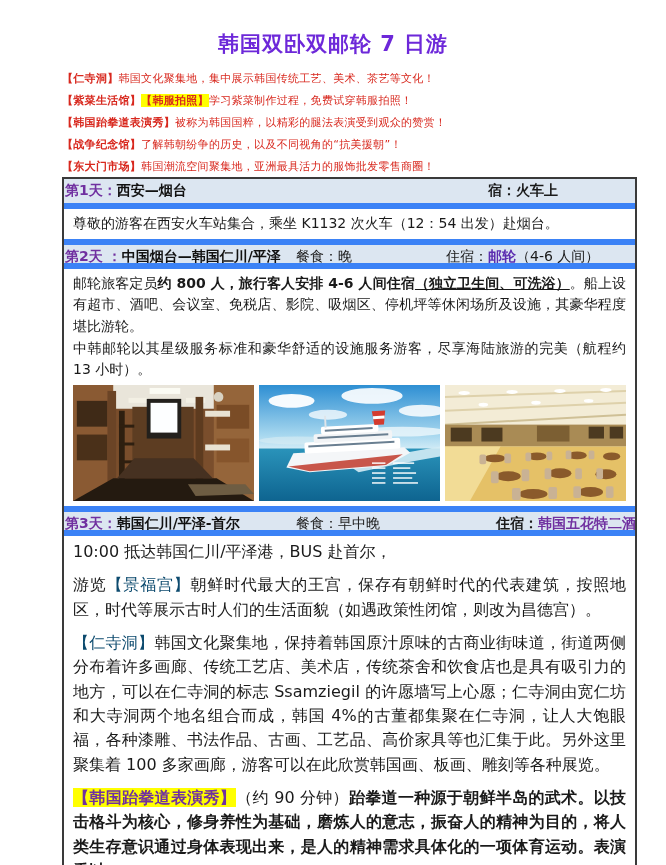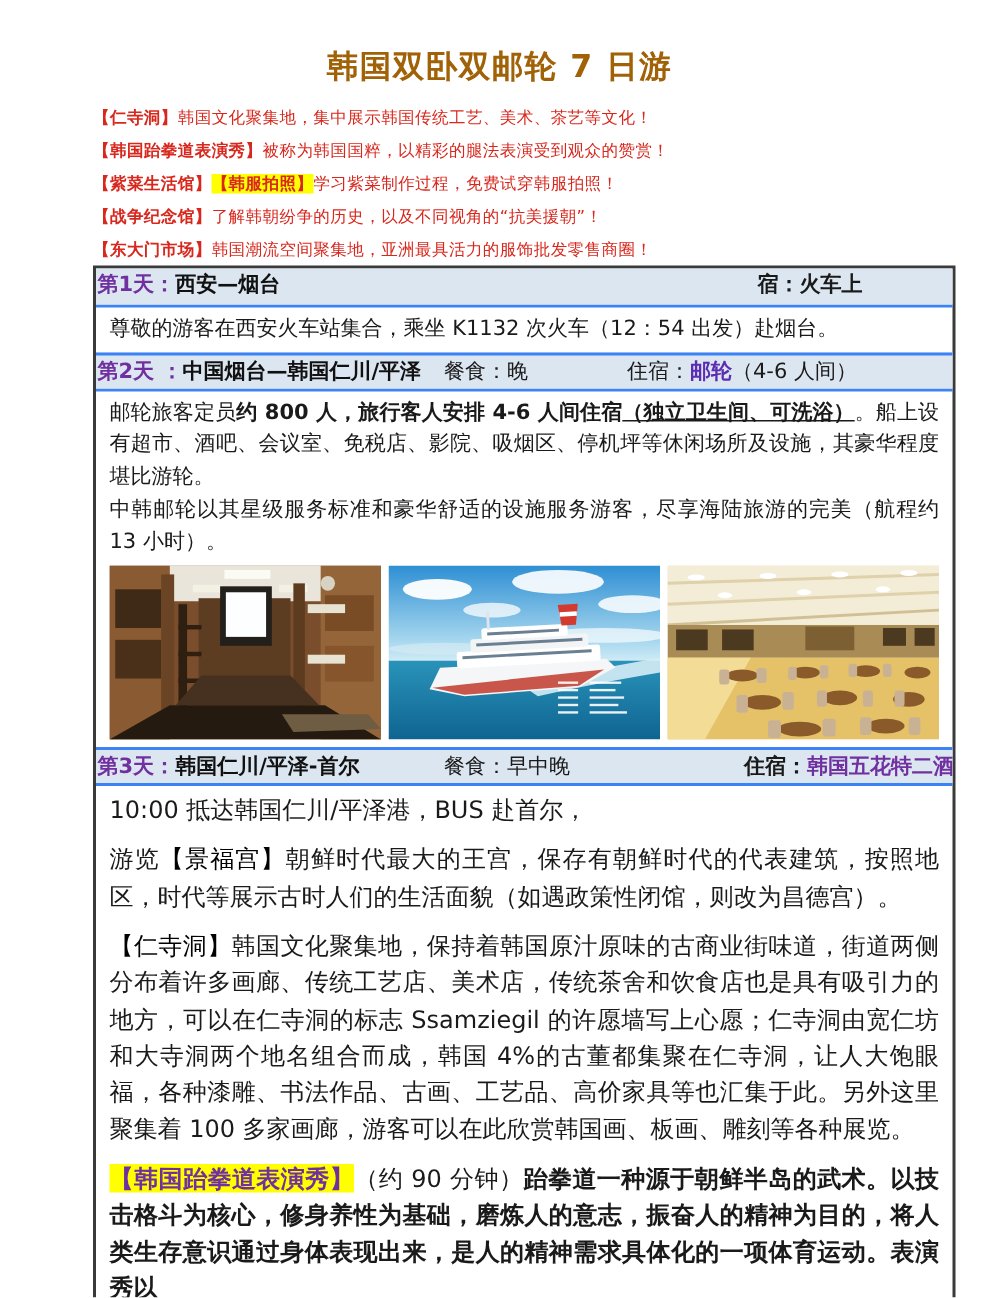--- a/index.html
+++ b/index.html
@@ -3,78 +3,78 @@
 <meta charset="utf-8">
 <style>
   * { margin:0; padding:0; box-sizing:border-box; }
   html,body { background:#ffffff; }
   body { width:666px; height:865px; font-family:"DejaVu Sans","Liberation Sans",sans-serif; }
   .page { position:relative; width:666px; height:865px; background:#ffffff; overflow:hidden; }
 
   .doc-title {
     position:absolute; top:30px; left:0; width:100%;
     text-align:center; font-size:21px; font-weight:bold;
-    color:#a16207; letter-spacing:1px;
+    color:#6d28d9; letter-spacing:1px;
   }
 
   .highlights { position:absolute; top:68px; left:62px; width:578px; }
   .hl { font-size:11px; line-height:22px; color:#d8281e; letter-spacing:0.3px; }
   .hl-name { font-weight:bold; }
   .hl-mark { background:#ffff00; }
 
   .itin-table {
     position:absolute; top:177px; left:62px; width:575px;
     border:2px solid #3a3a3a; background:#ffffff;
     font-size:14px; color:#1a1a1a;
   }
-  .row { border-top:2px solid #3b82f6; }
+  .row { border-top:6px solid #3b82f6; }
   .row:first-child { border-top:none; }
 
   .row.header {
     position:relative; height:24px; line-height:23px;
     background:#dce6f1; padding-left:1px;
     font-weight:bold; white-space:nowrap; overflow:hidden;
   }
   .day-label { color:#7030a0; font-weight:bold; }
   .route { color:#111; font-weight:bold; }
   .slot { position:absolute; top:0; height:24px; line-height:23px; }
-  .slot-lodge-d1 { left:441px; font-weight:bold; }
+  .slot-lodge-d1 { left:424px; font-weight:bold; }
   .slot-meals { left:232px; font-weight:normal; }
-  .slot-lodge-d2 { left:354px; font-weight:normal;text-align:right; }
+  .slot-lodge-d2 { left:382px; font-weight:normal;text-align:right; }
   .slot-lodge-d3 { left:408px; font-weight:bold;margin-left:24px; }
   .cruise { color:#5b2db0; font-weight:bold; }
   .hotel { color:#7030a0; font-weight:bold; }
 
   .row.body { padding:4px 9px; }
   .para { text-align:justify; line-height:1.55; }
   .body-day1 { padding:4px 9px 5px 9px; }
   .body-day2 { padding:4px 9px 2px 9px; }
   .u { text-decoration:underline; }
   strong { font-weight:bold; }
 
   .photos { display:flex; gap:5px; margin-top:4px; padding-bottom:1px; }
   .photo { width:188px; height:116px; flex:1 1 auto; display:block; }
 
   .body-day3 { padding:9px 9px 13px 9px; }
   .body-day3 .para { margin-bottom:9px; font-size:16px; line-height:1.52; }
   .body-day3 .para:last-child { margin-bottom:0; }
-  .blue { color:#000000; }
+  .blue { color:#0c4a6e; }
   .tkd-title { color:#7030a0; background:#ffff00; font-weight:bold; }
 </style>
 </head>
 <body>
 
 <div class="page">
 
   <div class="doc-title">韩国双卧双邮轮 7 日游</div>
 
   <div class="highlights">
     <div class="hl"><span class="hl-name">【仁寺洞】</span><span>韩国文化聚集地，集中展示韩国传统工艺、美术、茶艺等文化！</span></div>
+    <div class="hl"><span class="hl-name">【紫菜生活馆】</span><span class="hl-name hl-mark">【韩服拍照】</span><span>学习紫菜制作过程，免费试穿韩服拍照！</span></div>
     <div class="hl"><span class="hl-name">【韩国跆拳道表演秀】</span><span>被称为韩国国粹，以精彩的腿法表演受到观众的赞赏！</span></div>
-    <div class="hl"><span class="hl-name">【紫菜生活馆】</span><span class="hl-name hl-mark">【韩服拍照】</span><span>学习紫菜制作过程，免费试穿韩服拍照！</span></div>
     <div class="hl"><span class="hl-name">【战争纪念馆】</span><span>了解韩朝纷争的历史，以及不同视角的“抗美援朝”！</span></div>
     <div class="hl"><span class="hl-name">【东大门市场】</span><span>韩国潮流空间聚集地，亚洲最具活力的服饰批发零售商圈！</span></div>
   </div>
 
   <div class="itin-table">
 
     <div class="row header">
       <span class="day-label">第1天：</span><span class="route">西安—烟台</span>
       <span class="slot slot-lodge-d1"><span>宿：</span><span>火车上</span></span>
     </div>

